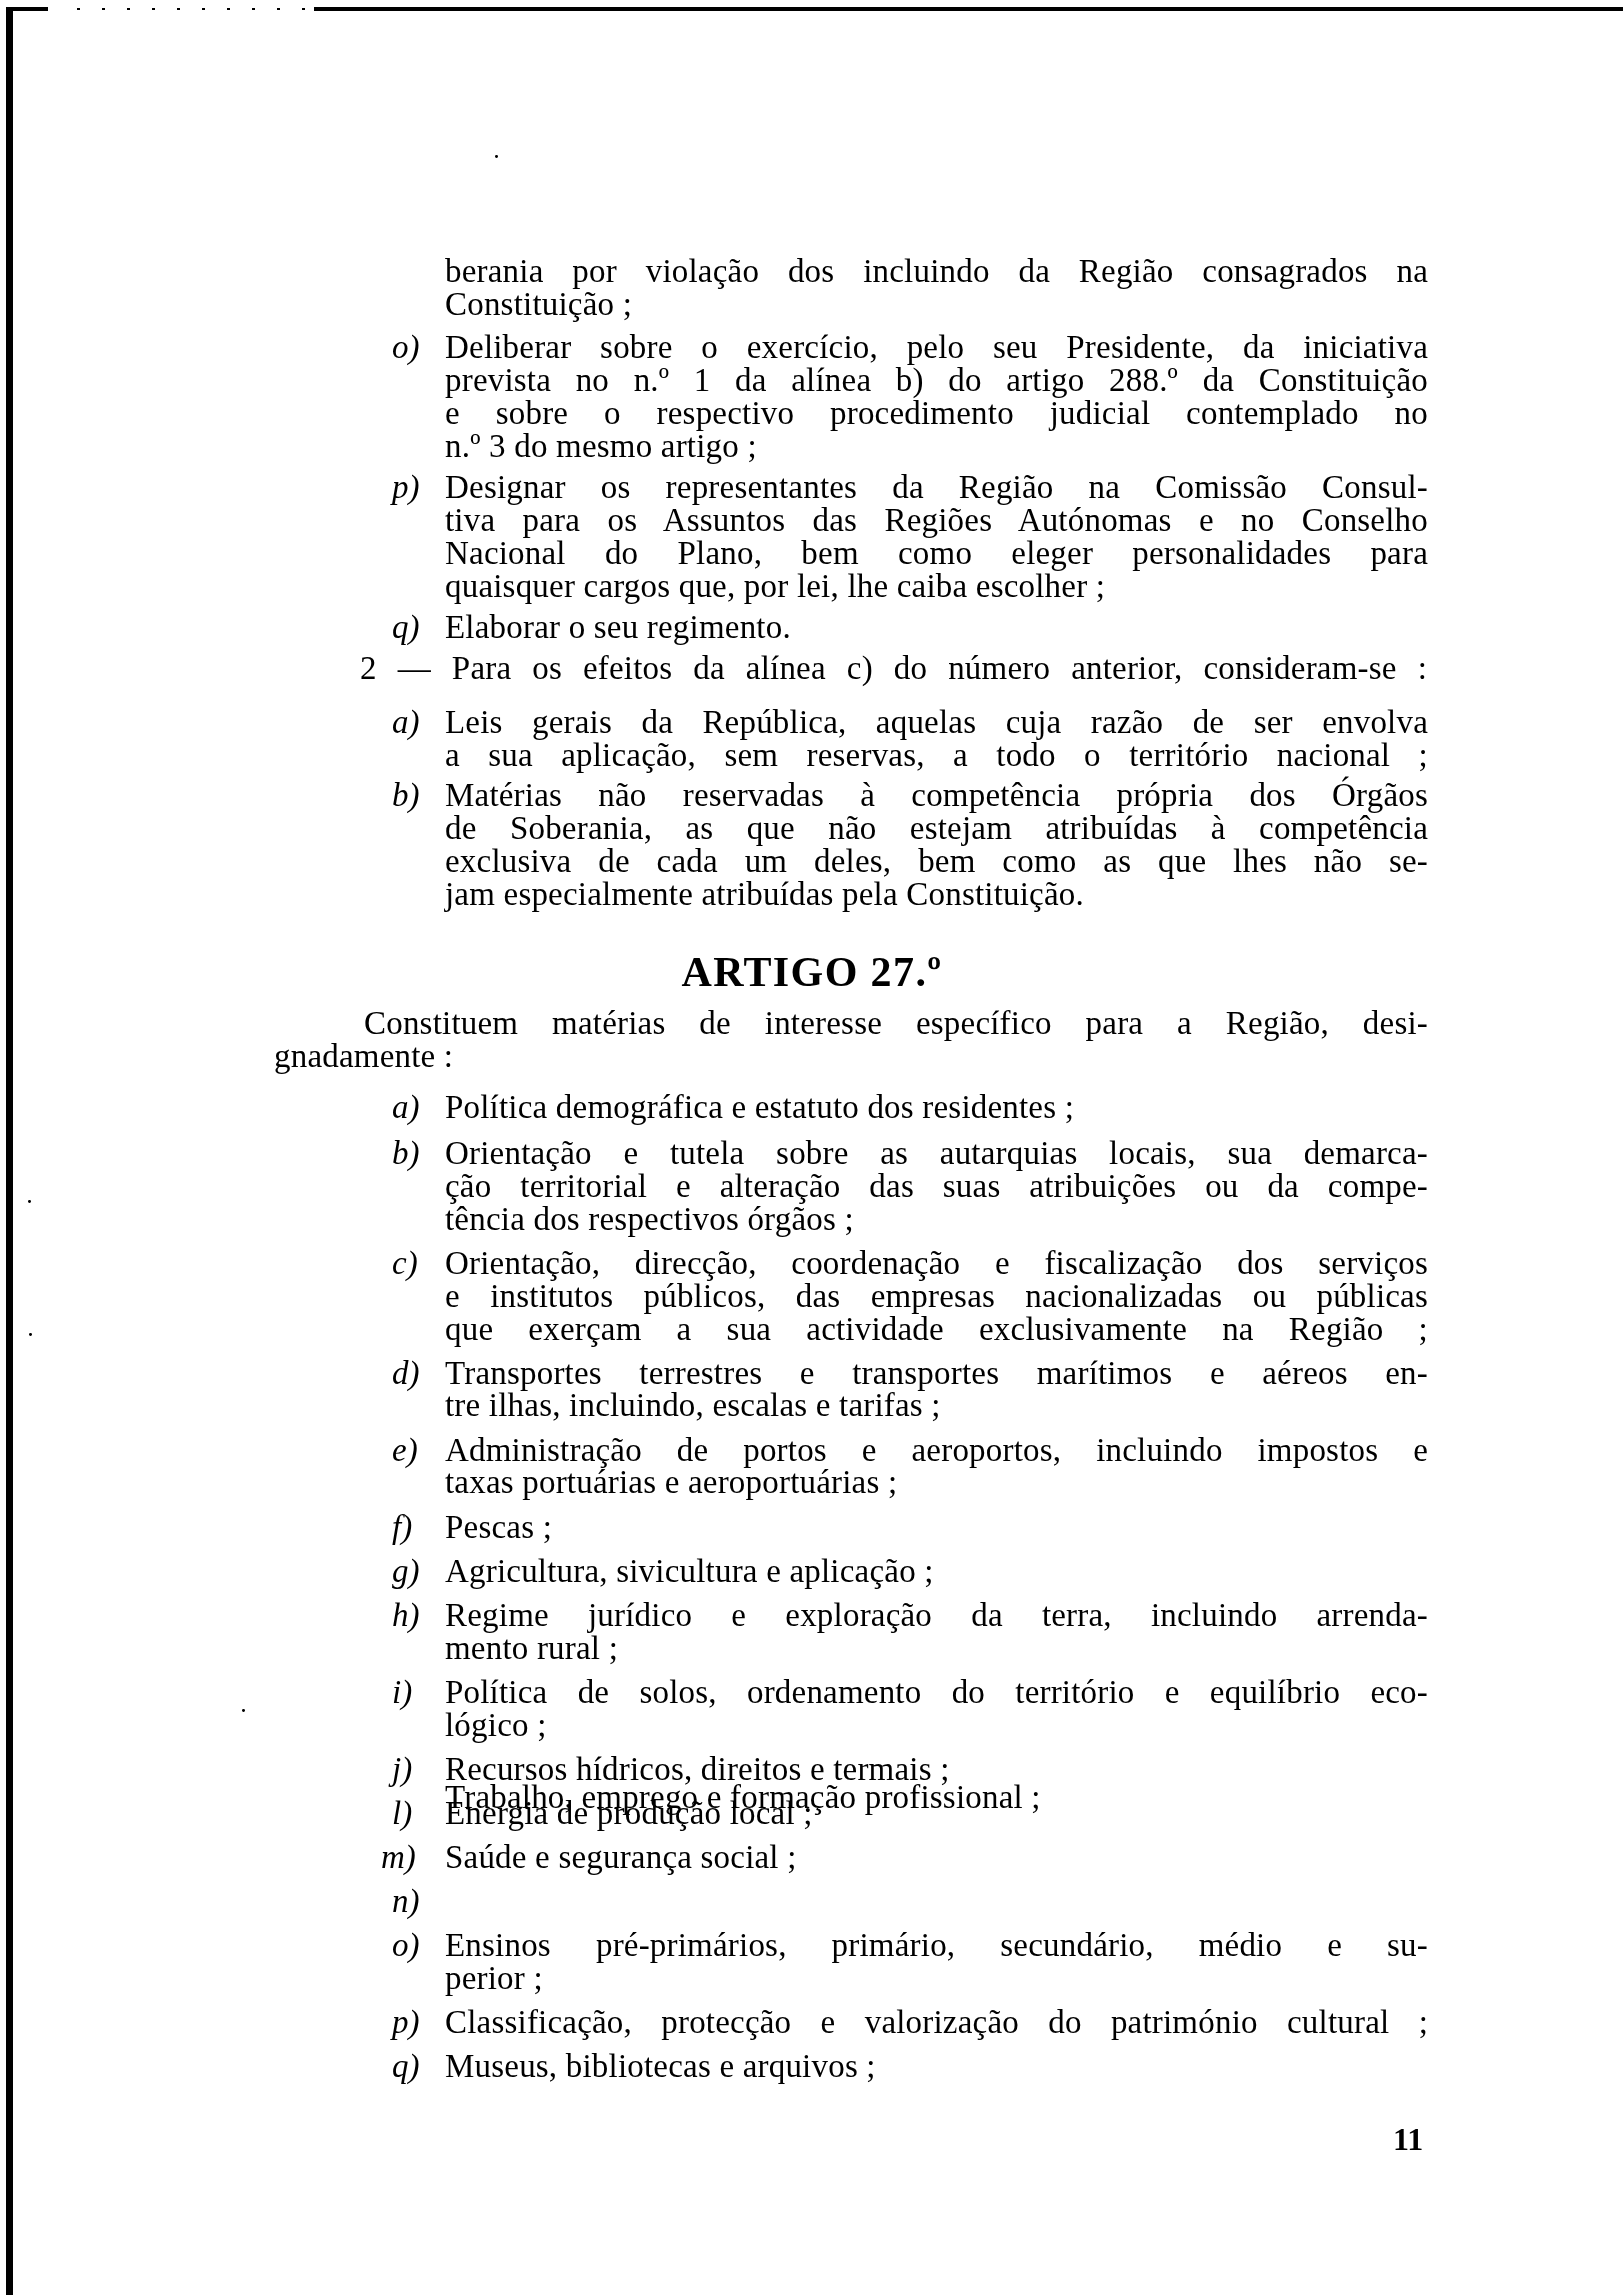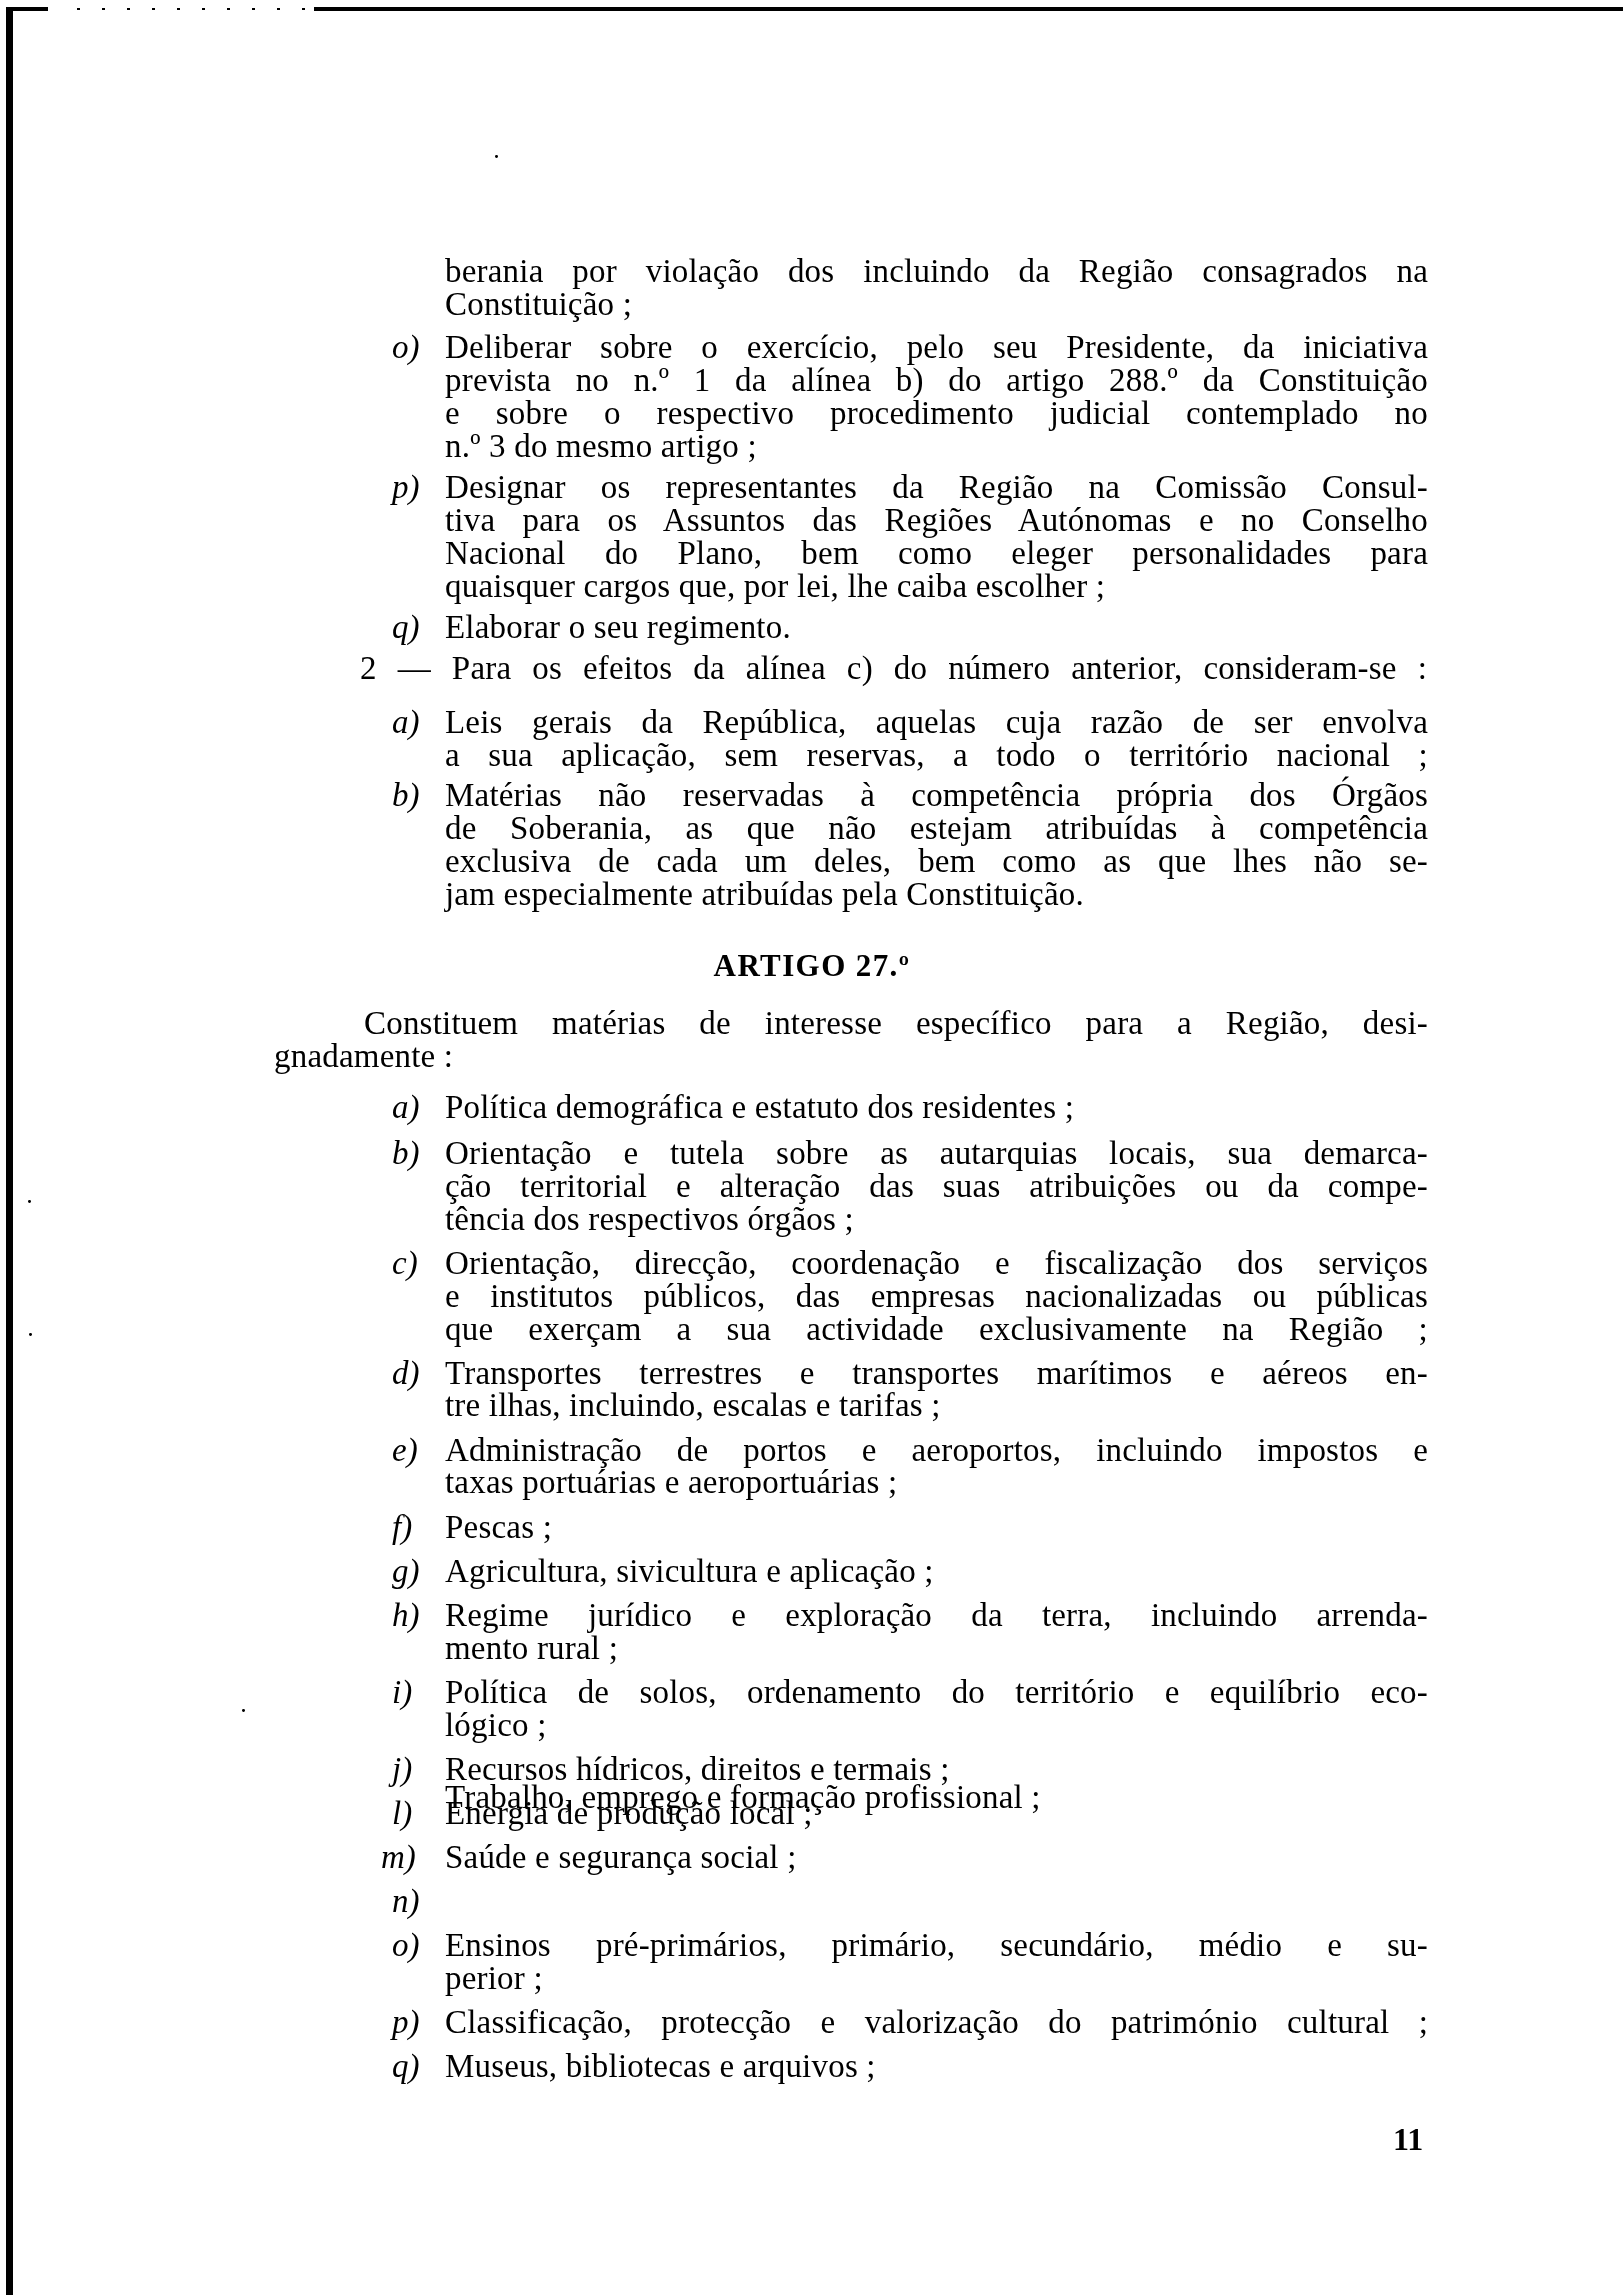--- a/index.html
+++ b/index.html
@@ -10,21 +10,21 @@
               background: linear-gradient(to right, #000 0 42px, #fff 42px 308px, #000 308px 100%); }
   .edge-top-dots { position: absolute; left: 77px; top: 7.7px; width: 231px; height: 2.1px;
                    background: repeating-linear-gradient(to right, #000 0 2.8px, transparent 2.8px 25px); }
   .speck { position: absolute; width: 2.8px; height: 2.8px; background: #000; border-radius: 50%; }
   .page { position: absolute; left: 0; top: 0; width: 1624px; }
   .line { position: absolute; font-size: 33px; line-height: 35px; white-space: nowrap;
           transform-origin: left top; letter-spacing: 0.2px; }
   .jl { text-align: justify; text-align-last: justify; white-space: normal; }
   .lbl { position: absolute; font-size: 33px; line-height: 35px; font-style: italic; }
   .heading { position: absolute; left: 0; width: 1624px; text-align: center; top: 948px;
-             font-size: 31px; font-weight: bold; letter-spacing: 1.4px; }
+             font-size: 42px; font-weight: bold; letter-spacing: 1.4px; }
   .pagenum { position: absolute; left: 1393px; top: 2121px; font-size: 32px; font-weight: bold; }
 </style>
 </head>
 <body>
 
 <div class="edge-top"></div>
 <div class="edge-top-dots"></div>
 <div class="edge-left"></div>
 <div class="speck" style="left:495px;top:155px"></div>
 <div class="speck" style="left:28px;top:1200px"></div>

